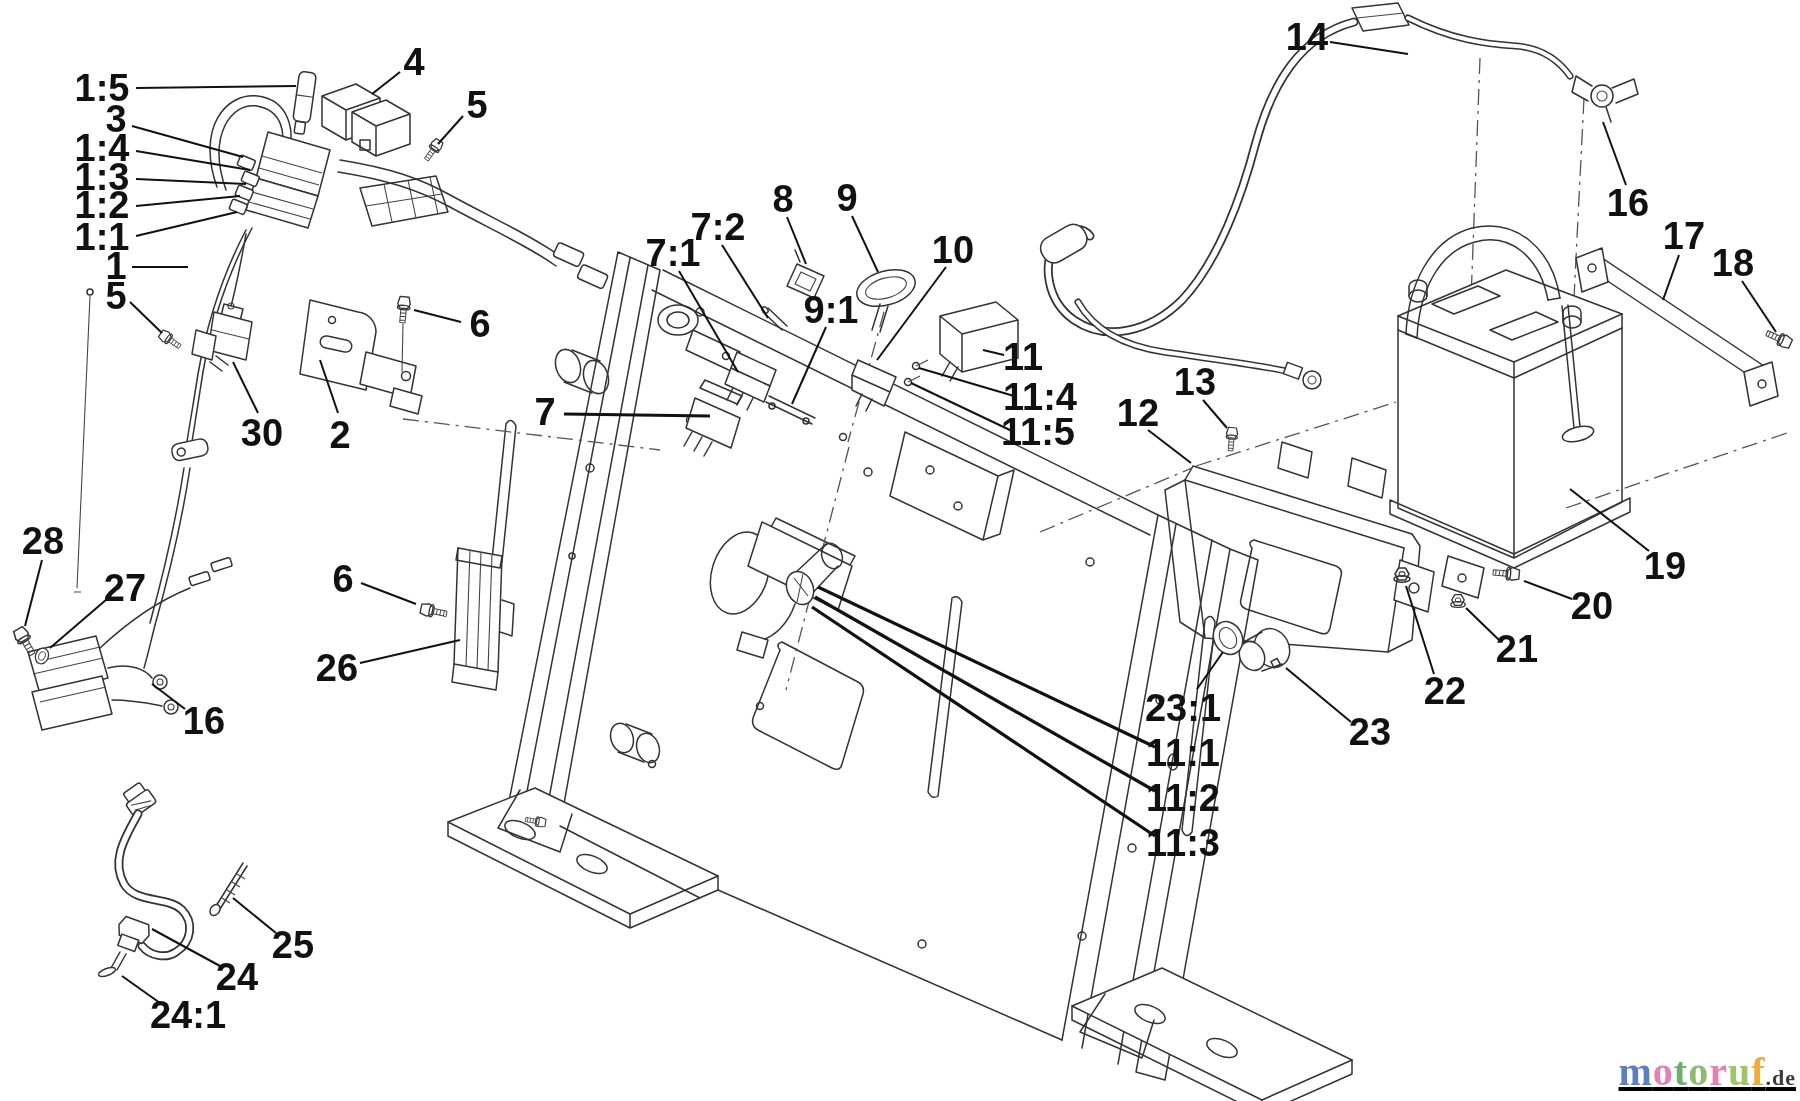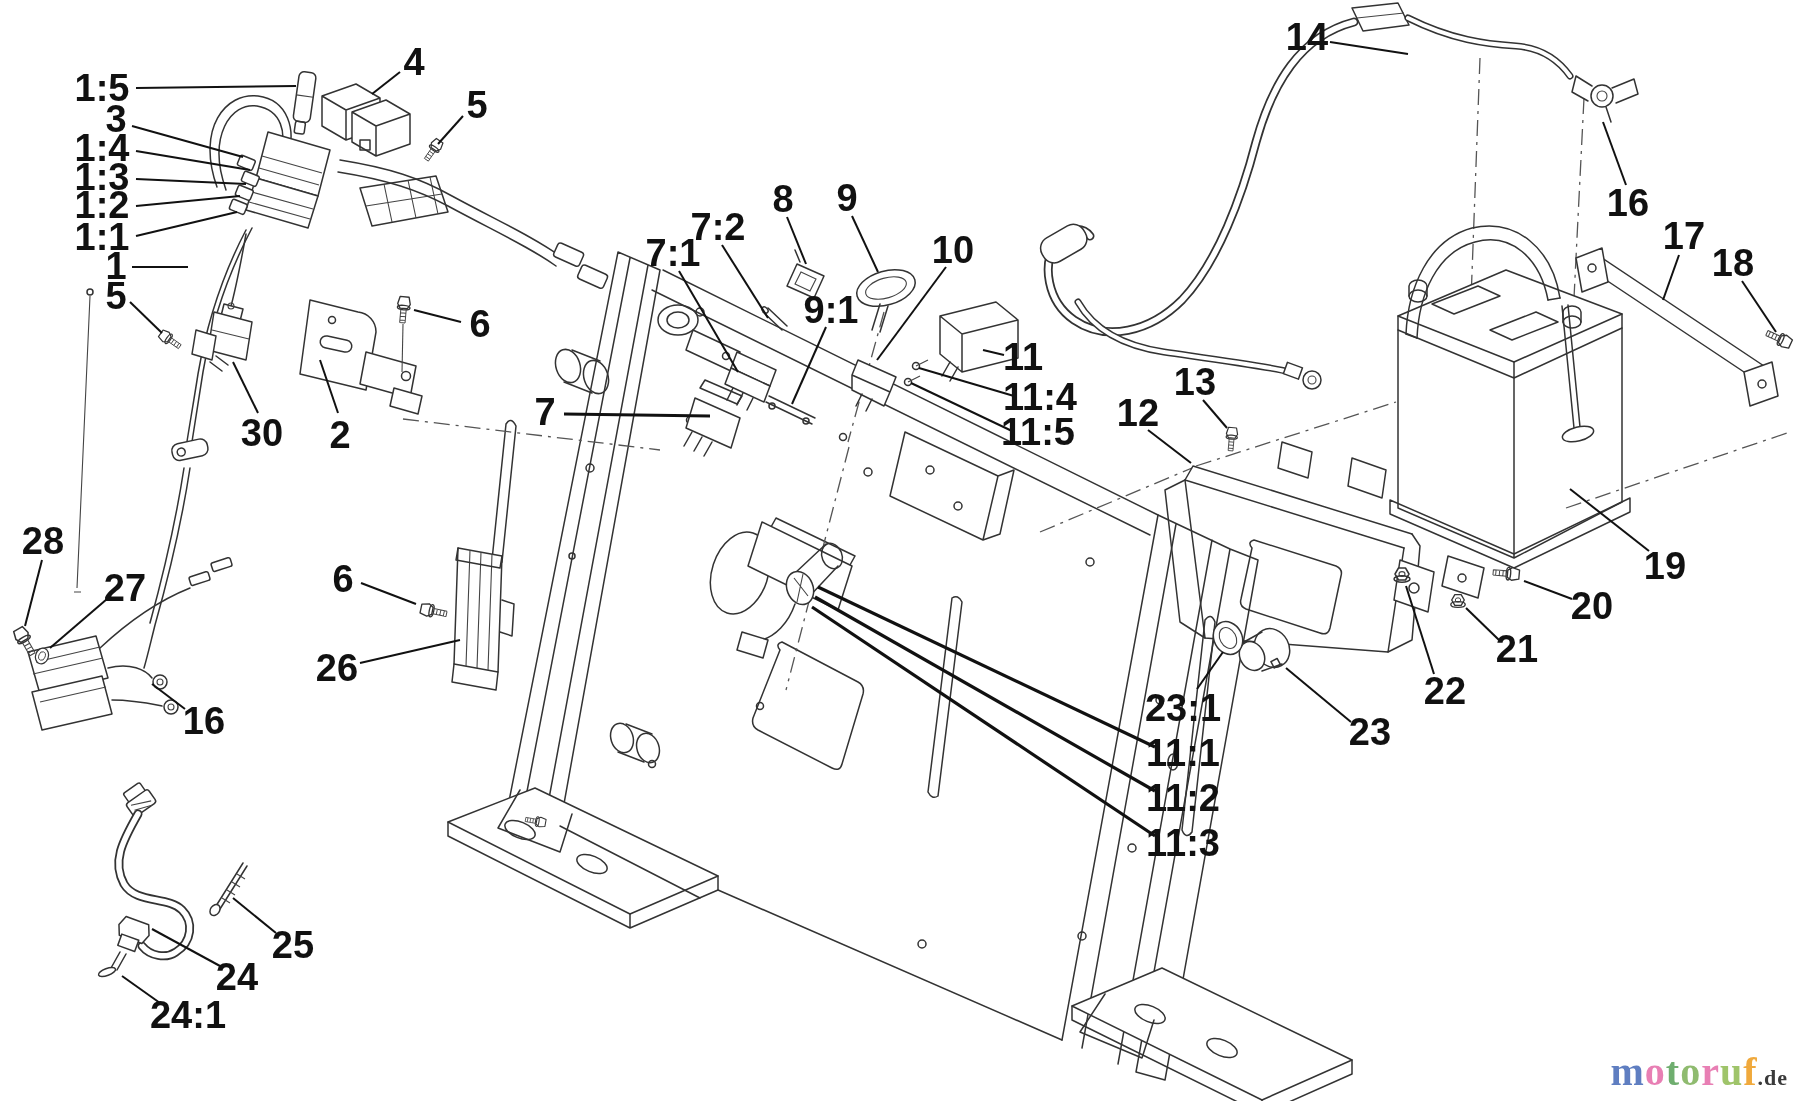--- a/index.html
+++ b/index.html
@@ -1,19 +1,19 @@
 <!DOCTYPE html>
 <html><head>
 <meta charset="utf-8">
 <style>
   html,body{margin:0;padding:0;background:#ffffff;}
   body{width:1800px;height:1101px;position:relative;font-family:"Liberation Sans",sans-serif;overflow:hidden;}
   svg{position:absolute;left:0;top:0;}
   .callout-text{font-family:"Liberation Sans",sans-serif;font-weight:bold;font-size:38px;fill:#111;}
-  #logo{position:absolute;right:12px;bottom:6px;font-family:"Liberation Serif",serif;font-weight:bold;font-size:40px;letter-spacing:1px;}
+  #logo{position:absolute;right:4px;bottom:6px;font-family:"Liberation Serif",serif;font-weight:bold;font-size:40px;letter-spacing:1px;text-decoration:underline;}
   #logo .suffix{font-size:22px;font-weight:bold;color:#3a3a3a;}
   .ln{stroke:#333;fill:none;stroke-width:1.5;stroke-linejoin:round;stroke-linecap:round;}
   .lnf{stroke:#333;fill:#fff;stroke-width:1.5;stroke-linejoin:round;}
   .thin{stroke:#444;stroke-width:1.1;fill:none;}
   .dashdot{stroke:#555;stroke-width:1.3;fill:none;stroke-dasharray:16 6 3 6;}
   .tube{stroke:#333;stroke-width:9;fill:none;stroke-linecap:round;}
   .tubein{stroke:#fff;stroke-width:5.5;fill:none;stroke-linecap:round;}
   .tube2{stroke:#333;stroke-width:7;fill:none;stroke-linecap:round;}
   .tube2in{stroke:#fff;stroke-width:4;fill:none;stroke-linecap:round;}
 </style>

